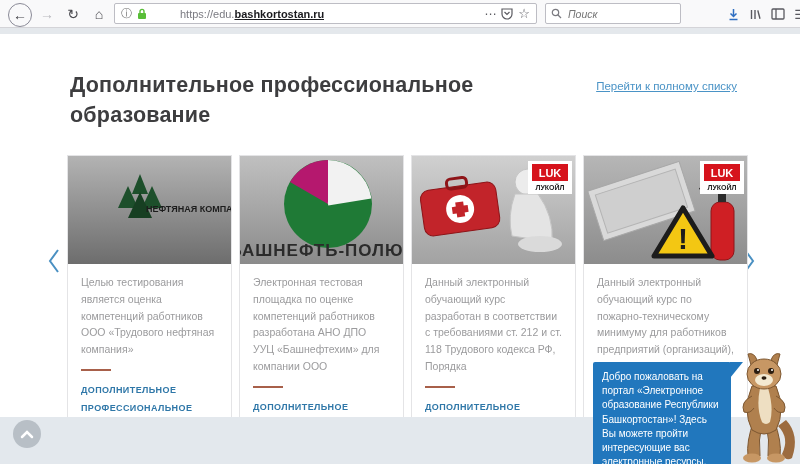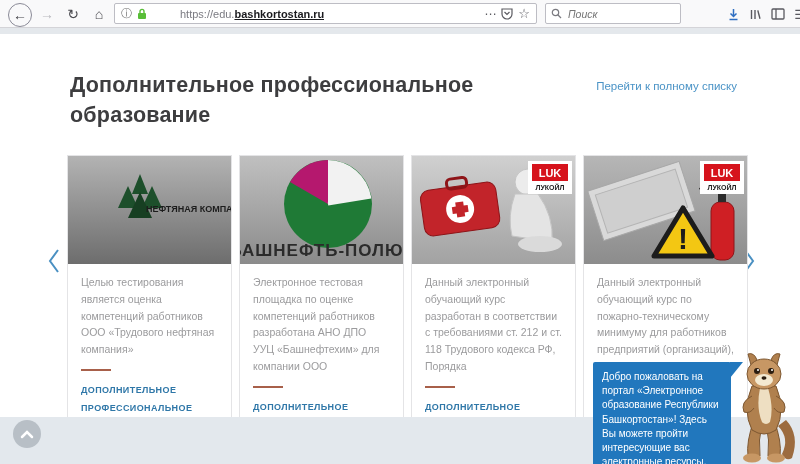--- a/index.html
+++ b/index.html
@@ -25,21 +25,21 @@
              align-items:center;padding:0 5px;gap:4px;}
   .searchbar input{border:0;outline:0;width:85px;font-size:10.5px;font-style:italic;
              color:#8a8a90;background:transparent;font-family:"Liberation Sans",sans-serif;}
   .right-icons{position:absolute;top:3px;right:0;display:flex;gap:9px;align-items:center;height:22px;}
 
   
   .topstrip{position:absolute;top:28px;left:0;width:800px;height:6px;background:#e4e8ec;}
   .page-title{position:absolute;left:70px;top:70px;width:470px;font-size:21.5px;font-weight:600;
               color:#3d3d3f;line-height:1.4;letter-spacing:.2px;}
   .full-list-link{position:absolute;right:63px;top:80px;font-size:11.5px;color:#4a93c6;
-              cursor:pointer;}
+              text-decoration:underline;cursor:pointer;}
 
   .arrow{position:absolute;color:#4a90c2;cursor:pointer;}
   .arrow svg{display:block;}
   .arrow-left{left:47px;top:248px;}
   .arrow-right{left:742px;top:248px;}
 
   .cards{position:absolute;left:67px;top:155px;display:flex;gap:7px;}
   .card{width:165px;background:#fff;border:1px solid #e4e4e6;box-sizing:border-box;}
   .card-image{position:relative;height:108px;overflow:hidden;}
   .card-image svg{position:absolute;top:0;left:0;}
@@ -186,21 +186,21 @@
             <circle cx="88" cy="48" r="44" fill="#1f7a36"></circle>
             <path d="M88 48 L88 4 A44 44 0 0 1 131 41 Z" fill="#f2f2f2"></path>
             <path d="M88 48 L50 26 A44 44 0 0 1 88 4 Z" fill="#b5186e"></path>
             <path d="M88 48 L131 41" stroke="#f2f2f2" stroke-width="3"></path>
           </g>
           <text x="83" y="100" font-size="17" font-weight="bold" fill="#2b2b2b" text-anchor="middle" letter-spacing="1" font-family="Liberation Sans">БАШНЕФТЬ-ПОЛЮС</text>
         </svg>
       </div>
       <div class="card-title">ОЦЕНКА УРОВНЯ КОМПЕТЕНЦИЙ РАБОТНИКОВ ООО «БАШНЕФТЬ-ПОЛЮС»</div>
       <div class="card-body">
-        <div class="card-desc">Электронное тестовая площадка по оценке компетенций работников разработана АНО ДПО УУЦ «Башнефтехим» для компании ООО</div>
+        <div class="card-desc">Электронная тестовая площадка по оценке компетенций работников разработана АНО ДПО УУЦ «Башнефтехим» для компании ООО</div>
         <div class="card-divider"></div>
         <div class="card-category">ДОПОЛНИТЕЛЬНОЕ ПРОФЕССИОНАЛЬНОЕ ОБРАЗОВАНИЕ</div>
       </div>
     </div>
 
     <div class="card">
       <div class="card-image">
         <svg width="165" height="108" viewBox="0 0 165 108">
           <defs>
               <linearGradient id="g3" x1="0" y1="0" x2="0" y2="1">

